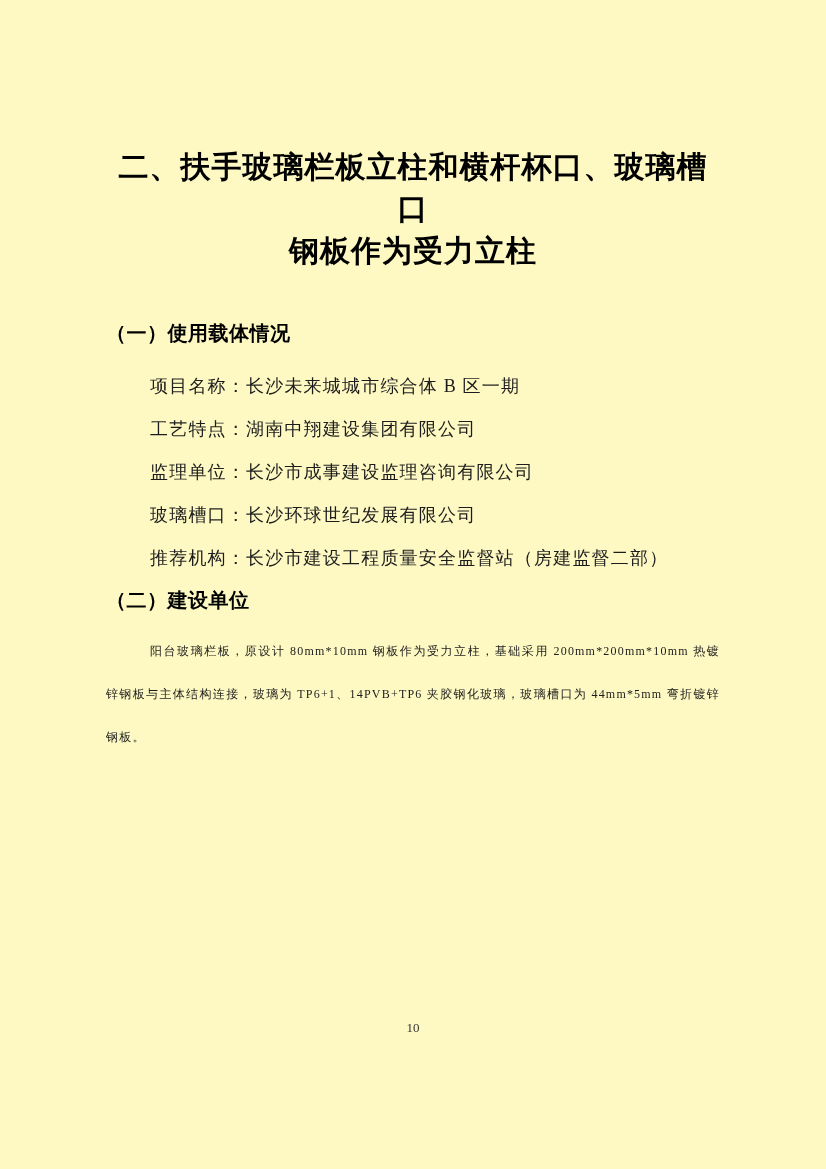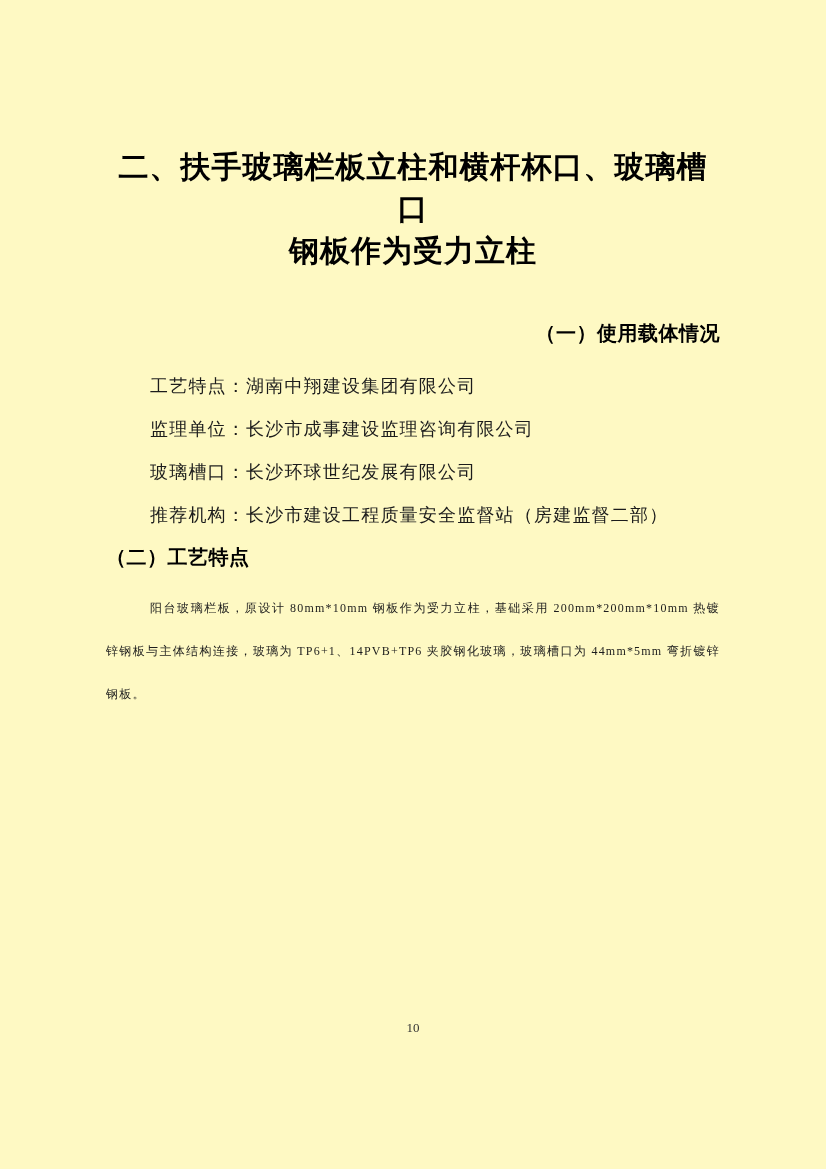--- a/index.html
+++ b/index.html
@@ -40,21 +40,20 @@
     font-family: "Liberation Sans", "DejaVu Sans", sans-serif;
     font-weight: 700;
     font-size: 20px;
     line-height: 30px;
     letter-spacing: 0.5px;
     color: #000000;
     text-align: left;
   }
   .heading-1 {
     margin-top: 46px;
-    text-align: right;
   }
   .heading-2 {
     margin-top: 5px;
   }
   .info-list {
     margin-top: 17px;
   }
   .info-line {
     margin: 0;
     font-size: 18px;
@@ -93,27 +92,28 @@
   <div class="content">
 
     <h1 class="doc-title">
       <span class="title-line">二、扶手玻璃栏板立柱和横杆杯口、玻璃槽口</span>
       <span class="title-line">钢板作为受力立柱</span>
     </h1>
 
     <h2 class="section-heading heading-1">（一）使用载体情况</h2>
 
     <div class="info-list">
+      <p class="info-line">项目名称：长沙未来城城市综合体 B 区一期</p>
       <p class="info-line">工艺特点：湖南中翔建设集团有限公司</p>
       <p class="info-line">监理单位：长沙市成事建设监理咨询有限公司</p>
       <p class="info-line">玻璃槽口：长沙环球世纪发展有限公司</p>
       <p class="info-line">推荐机构：长沙市建设工程质量安全监督站（房建监督二部）</p>
     </div>
 
-    <h2 class="section-heading heading-2">（二）工艺特点</h2>
+    <h2 class="section-heading heading-2">（二）建设单位</h2>
 
     <p class="body-para first">阳台玻璃栏板，原设计 80mm*10mm 钢板作为受力立柱，基础采用 200mm*200mm*10mm 热镀锌钢板与主体结构连接，玻璃为 TP6+1、14PVB+TP6 夹胶钢化玻璃，玻璃槽口为 44mm*5mm 弯折镀锌钢板。</p>
 
 
   </div>
 
   <div class="page-number">10</div>
 </div>
 
 </body></html>

